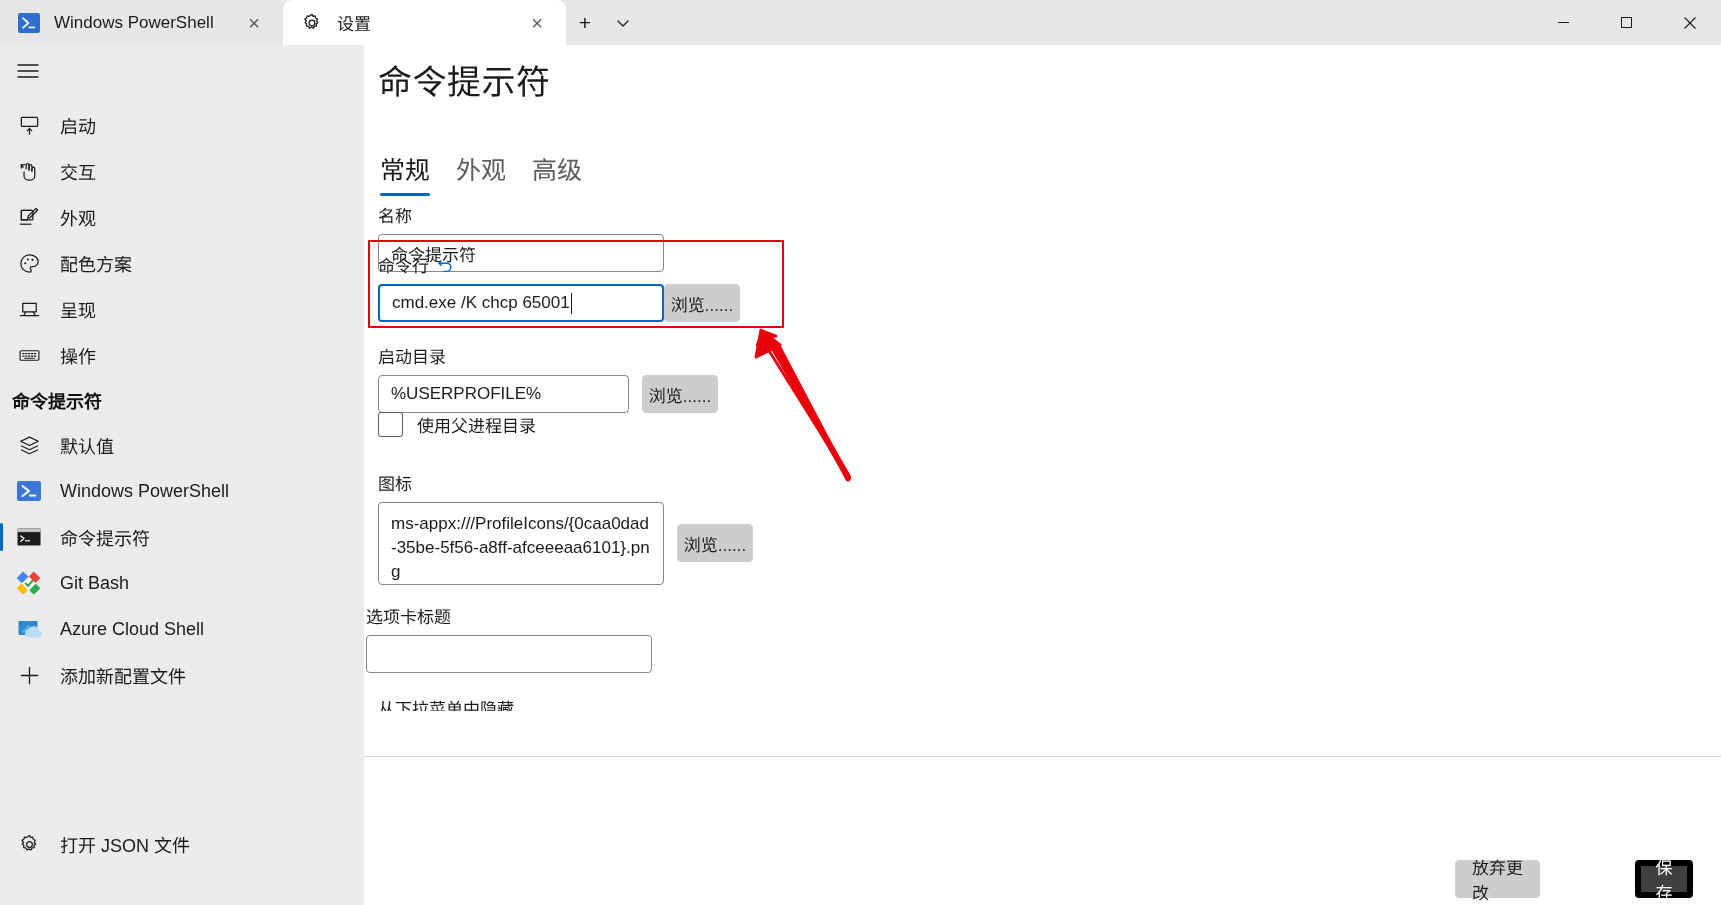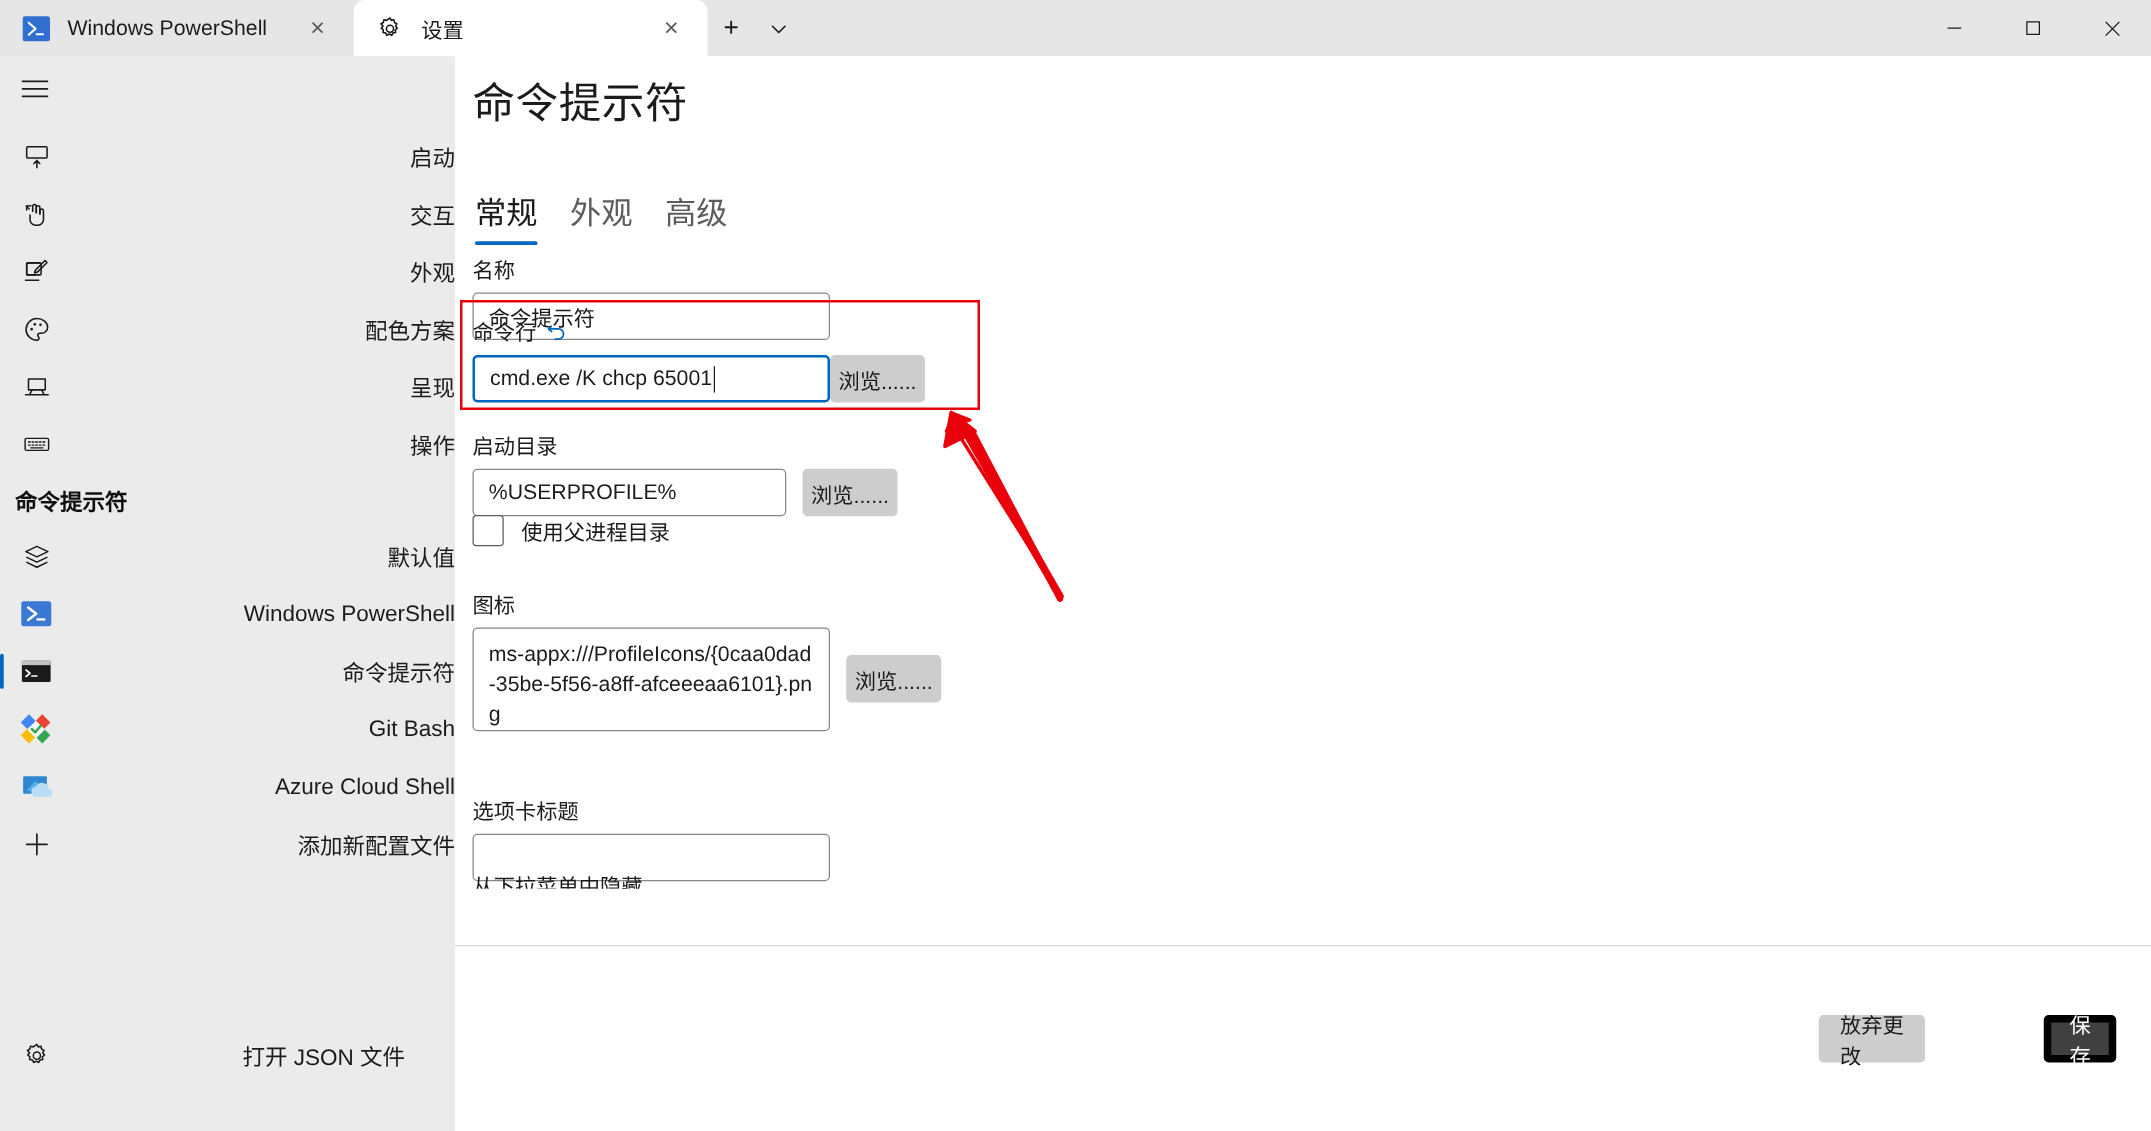--- a/index.html
+++ b/index.html
@@ -48,21 +48,21 @@
     position:absolute;left:0;top:45px;width:364px;height:860px;
     background:#ebebeb;
   }
   .hamburger{
     position:absolute;left:0;top:3px;width:56px;height:46px;
     display:flex;align-items:center;justify-content:center;
   }
   .nav{position:absolute;left:0;top:57px;width:364px;}
   .nav-item{
     position:relative;height:46px;display:flex;align-items:center;
-    padding-left:12px;box-sizing:border-box;justify-content:space-between;
+    padding-left:12px;box-sizing:border-box;
   }
   .nav-item .selbar{
     position:absolute;left:0;top:9px;width:3px;height:28px;background:#0067c0;border-radius:2px;
   }
   .nav-ico{
     width:34px;height:34px;flex:0 0 34px;margin-right:14px;
     display:flex;align-items:center;justify-content:center;color:#1b1b1b;
   }
   .nav-label{
     font-size:18px;color:#1b1b1b;white-space:nowrap;
@@ -113,21 +113,21 @@
   .cb{
     box-sizing:border-box;width:25px;height:25px;border:1px solid #5c5c5c;border-radius:3px;background:#fff;
   }
 
   .footer{
     position:absolute;left:0;bottom:0;width:1357px;height:148px;background:#ffffff;
     border-top:1px solid #d6d6d6;
   }
   .btn{
     box-sizing:border-box;height:38px;border-radius:4px;font-size:17px;
-    display:flex;align-items:center;justify-content:center;padding:0 16px;
+    display:flex;align-items:center;justify-content:center;padding:0 16px;margin-top:48px;
   }
   .btn-secondary{background:#cdcdcd;border:1px solid #cdcdcd;color:#1b1b1b;}
   .btn-primary{background:#404040;border:6px solid #000000;color:#ffffff;}
 
   .caret{
     display:inline-block;width:1px;height:21px;background:#1b1b1b;margin-left:1px;
     vertical-align:middle;
   }
   .arrow-overlay{position:absolute;left:0;top:0;width:1357px;height:712px;pointer-events:none;}
 </style>
@@ -400,21 +400,21 @@
       </div>
 
       <div style="position:absolute;left:14px;top:425px;">
         <span class="field-label">图标</span>
         <div style="display:flex;align-items:flex-start;gap:13px;">
           <div class="tbox" style="width:286px;height:83px;align-items:flex-start;padding-top:9px;line-height:24px;word-break:break-all;white-space:normal;display:block;">ms-appx:///ProfileIcons/{0caa0dad-35be-5f56-a8ff-afceeeaa6101}.png</div>
           <div class="browse-btn" style="margin-top:22px;">浏览......</div>
         </div>
       </div>
 
-      <div style="position:absolute;left:14px;top:558px;margin-top:32px;">
+      <div style="position:absolute;left:2px;top:558px;">
         <span class="field-label">选项卡标题</span>
         <div class="tbox" style="width:286px;height:38px;"></div>
       </div>
 
       <div style="position:absolute;left:14px;top:650px;overflow:hidden;height:16px;" class="field-label">从下拉菜单中隐藏</div>
 
       <svg class="arrow-overlay" viewBox="0 0 1357 712">
         <path d="M484 432 L398 295 L412 291 L399 286 L393 300 L399 296 Z" fill="#e8000b" stroke="#e8000b" stroke-width="2.5" stroke-linejoin="round"></path>
         <path d="M484 432 L404 293" stroke="#e8000b" stroke-width="6" stroke-linecap="round" fill="none"></path>
         <path d="M397 285 L392 312 L416 300 Z" fill="#e8000b" stroke="#e8000b" stroke-width="3" stroke-linejoin="round"></path>

